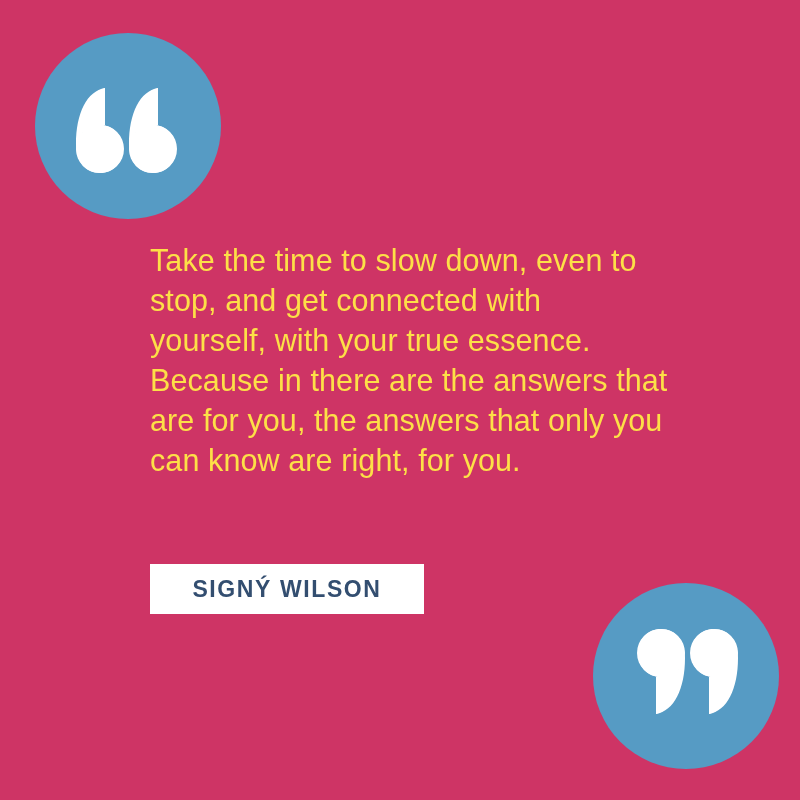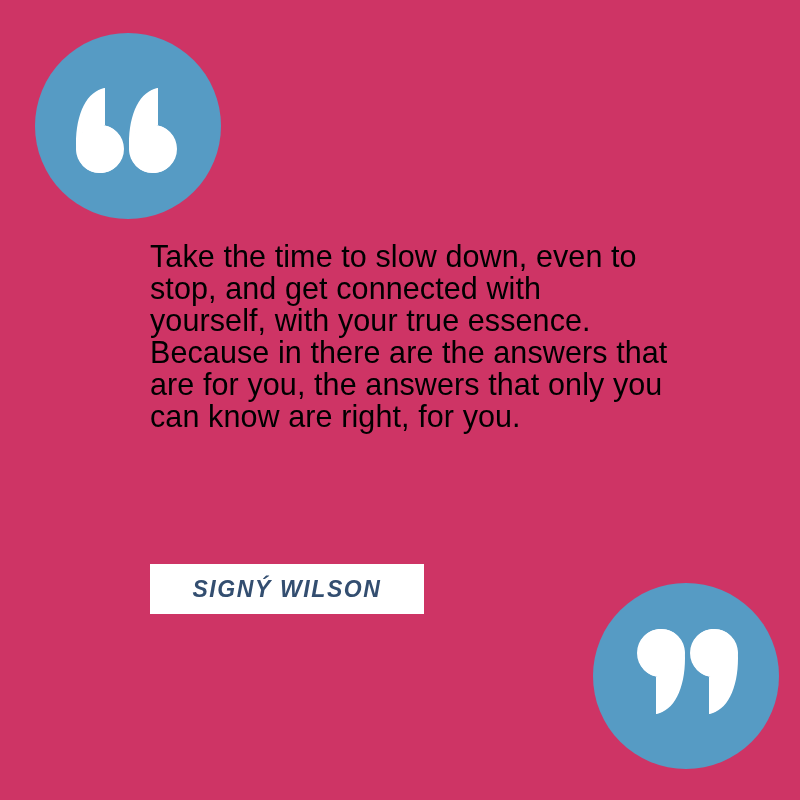--- a/index.html
+++ b/index.html
@@ -40,40 +40,39 @@
     height: 186px;
   }
   .quote-glyph svg { display: block; width: 186px; height: 186px; }
 
   
   #quote-text {
     position: absolute;
     left: 150px;
     top: 240px;
     width: 540px;
-    color: #000000;
+    color: #fde047;
     font-size: 30.5px;
-    line-height: 32px;
+    line-height: 40px;
     font-weight: 400;
     letter-spacing: 0.1px;
     white-space: pre-line;
   }
 
   
   #author-badge {
     position: absolute;
     left: 150px;
     top: 564px;
     width: 274px;
     height: 50px;
     background: #ffffff;
     display: flex;
     align-items: center;
     justify-content: center;
-    font-style: italic;
   }
   #author-name {
     color: #334e70;
     font-size: 23px;
     font-weight: 700;
     letter-spacing: 1.6px;
     white-space: nowrap;
   }
 </style>
 </head>

